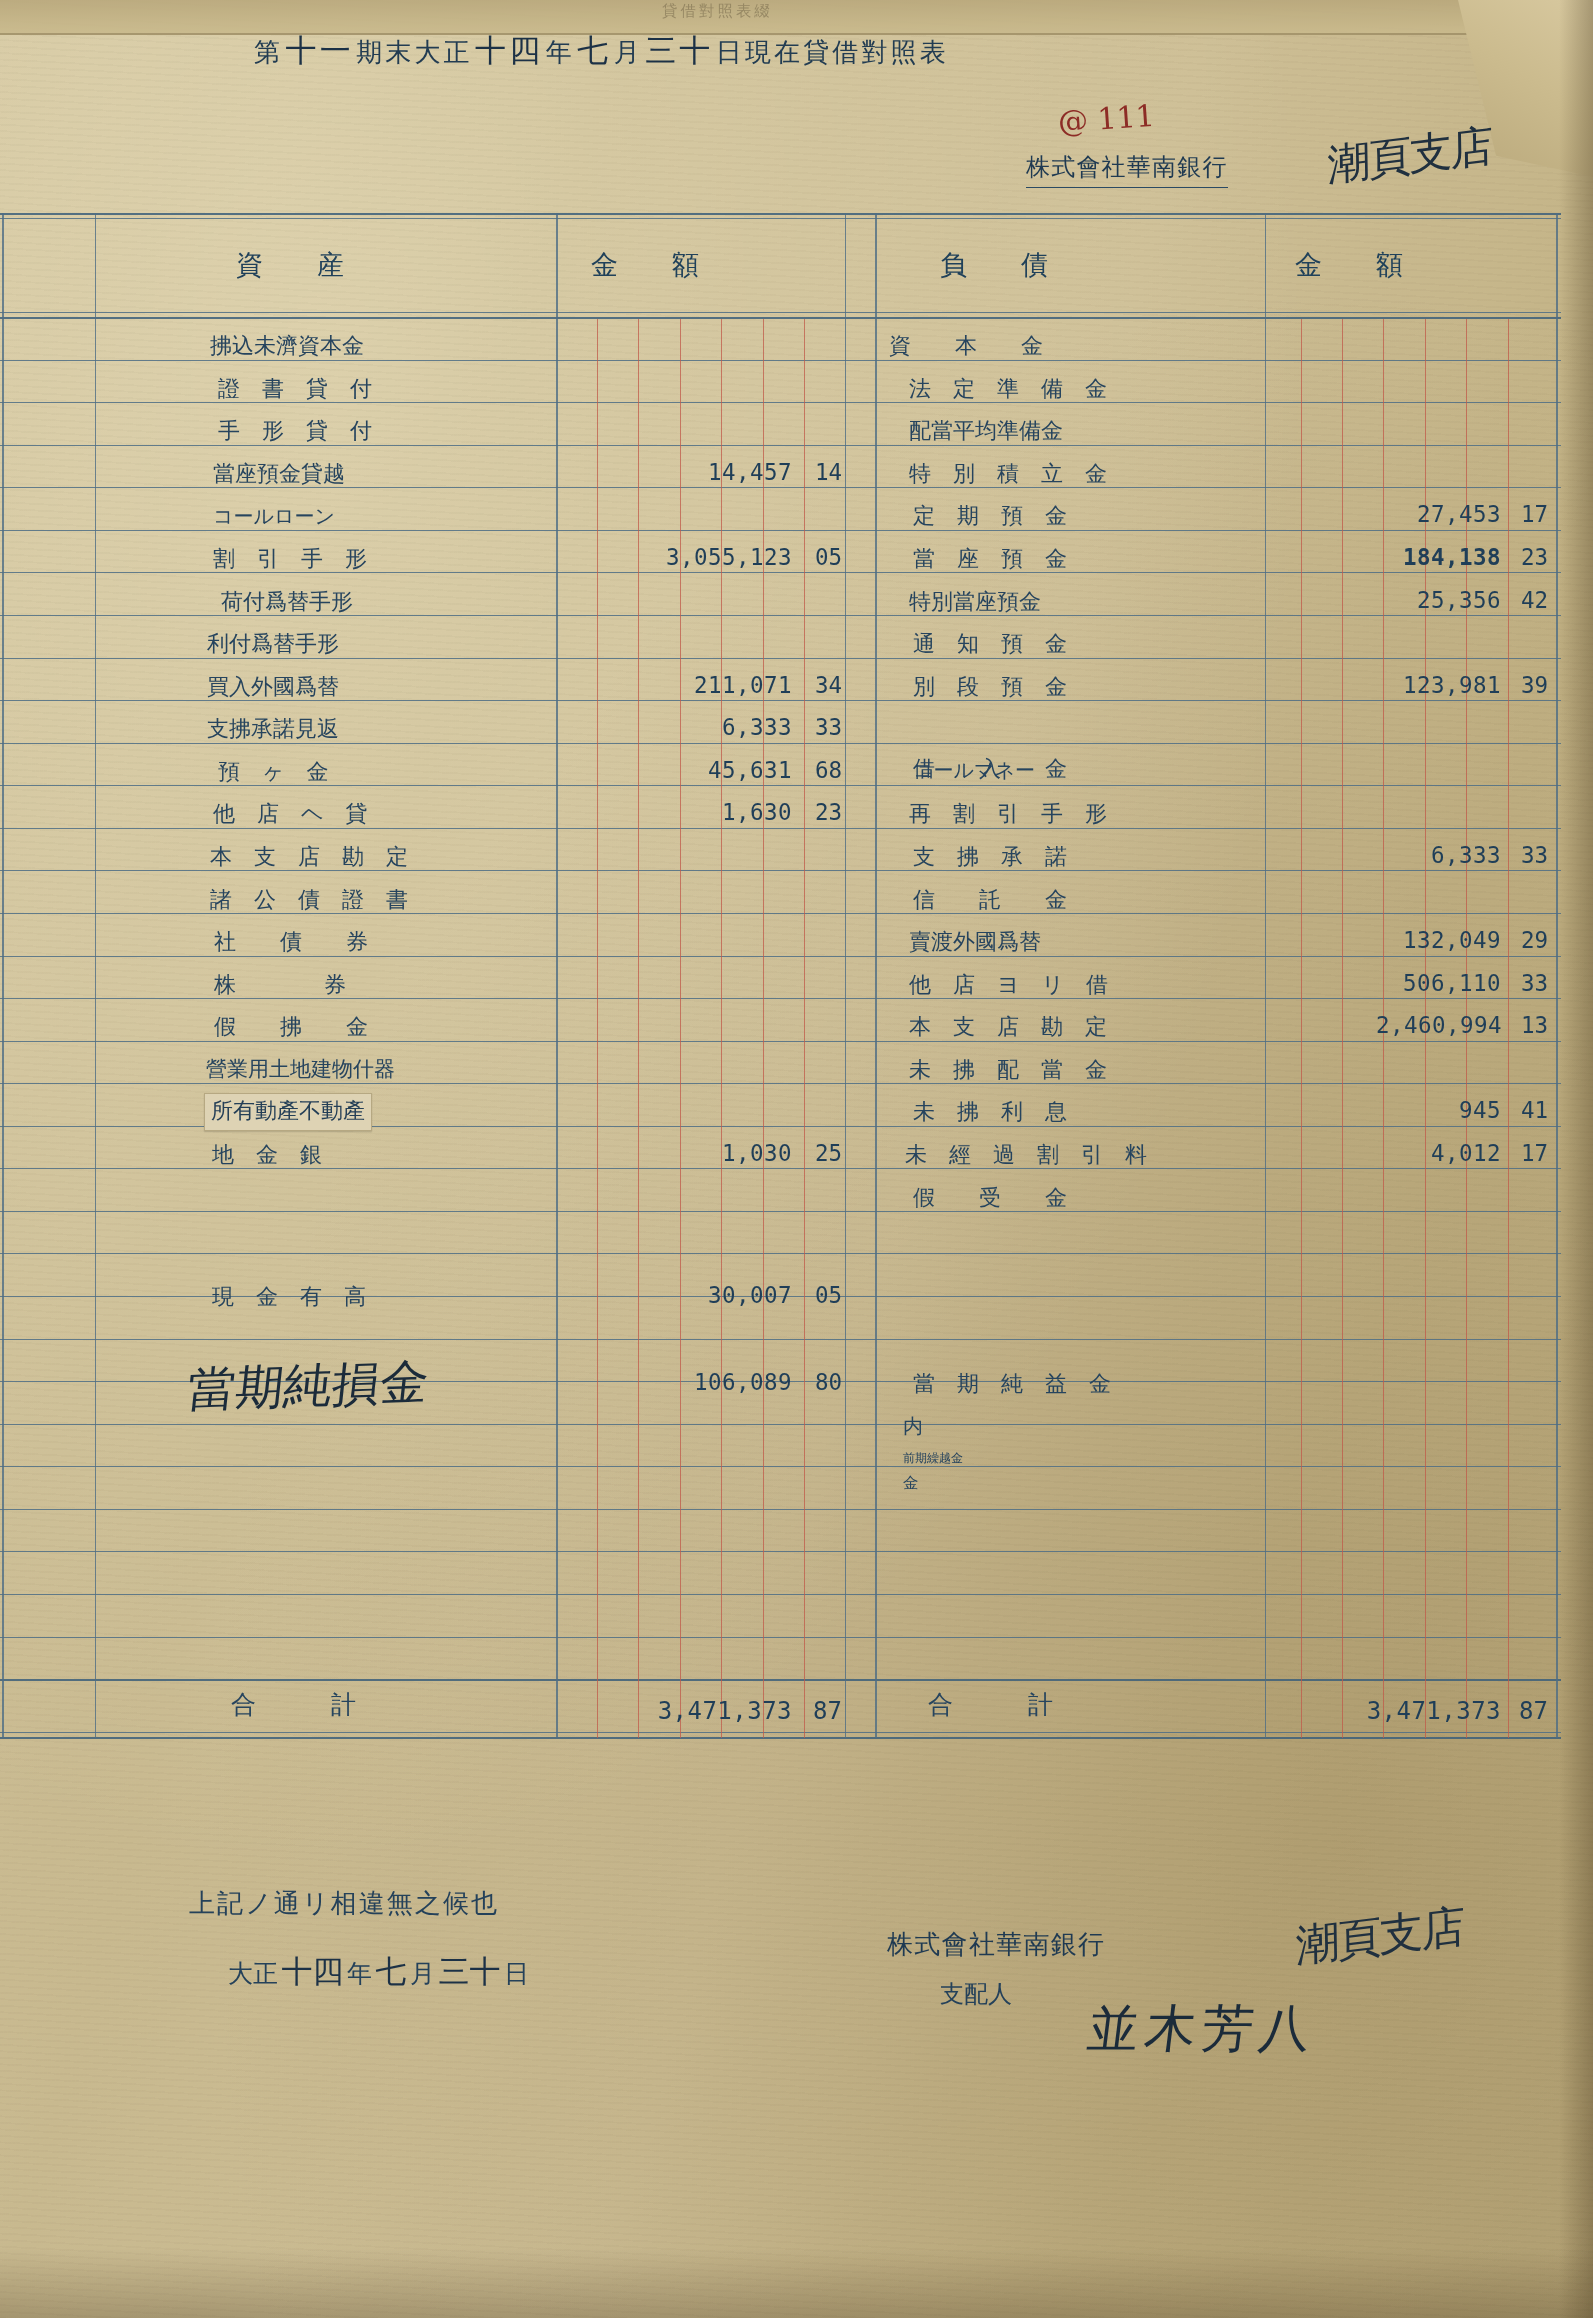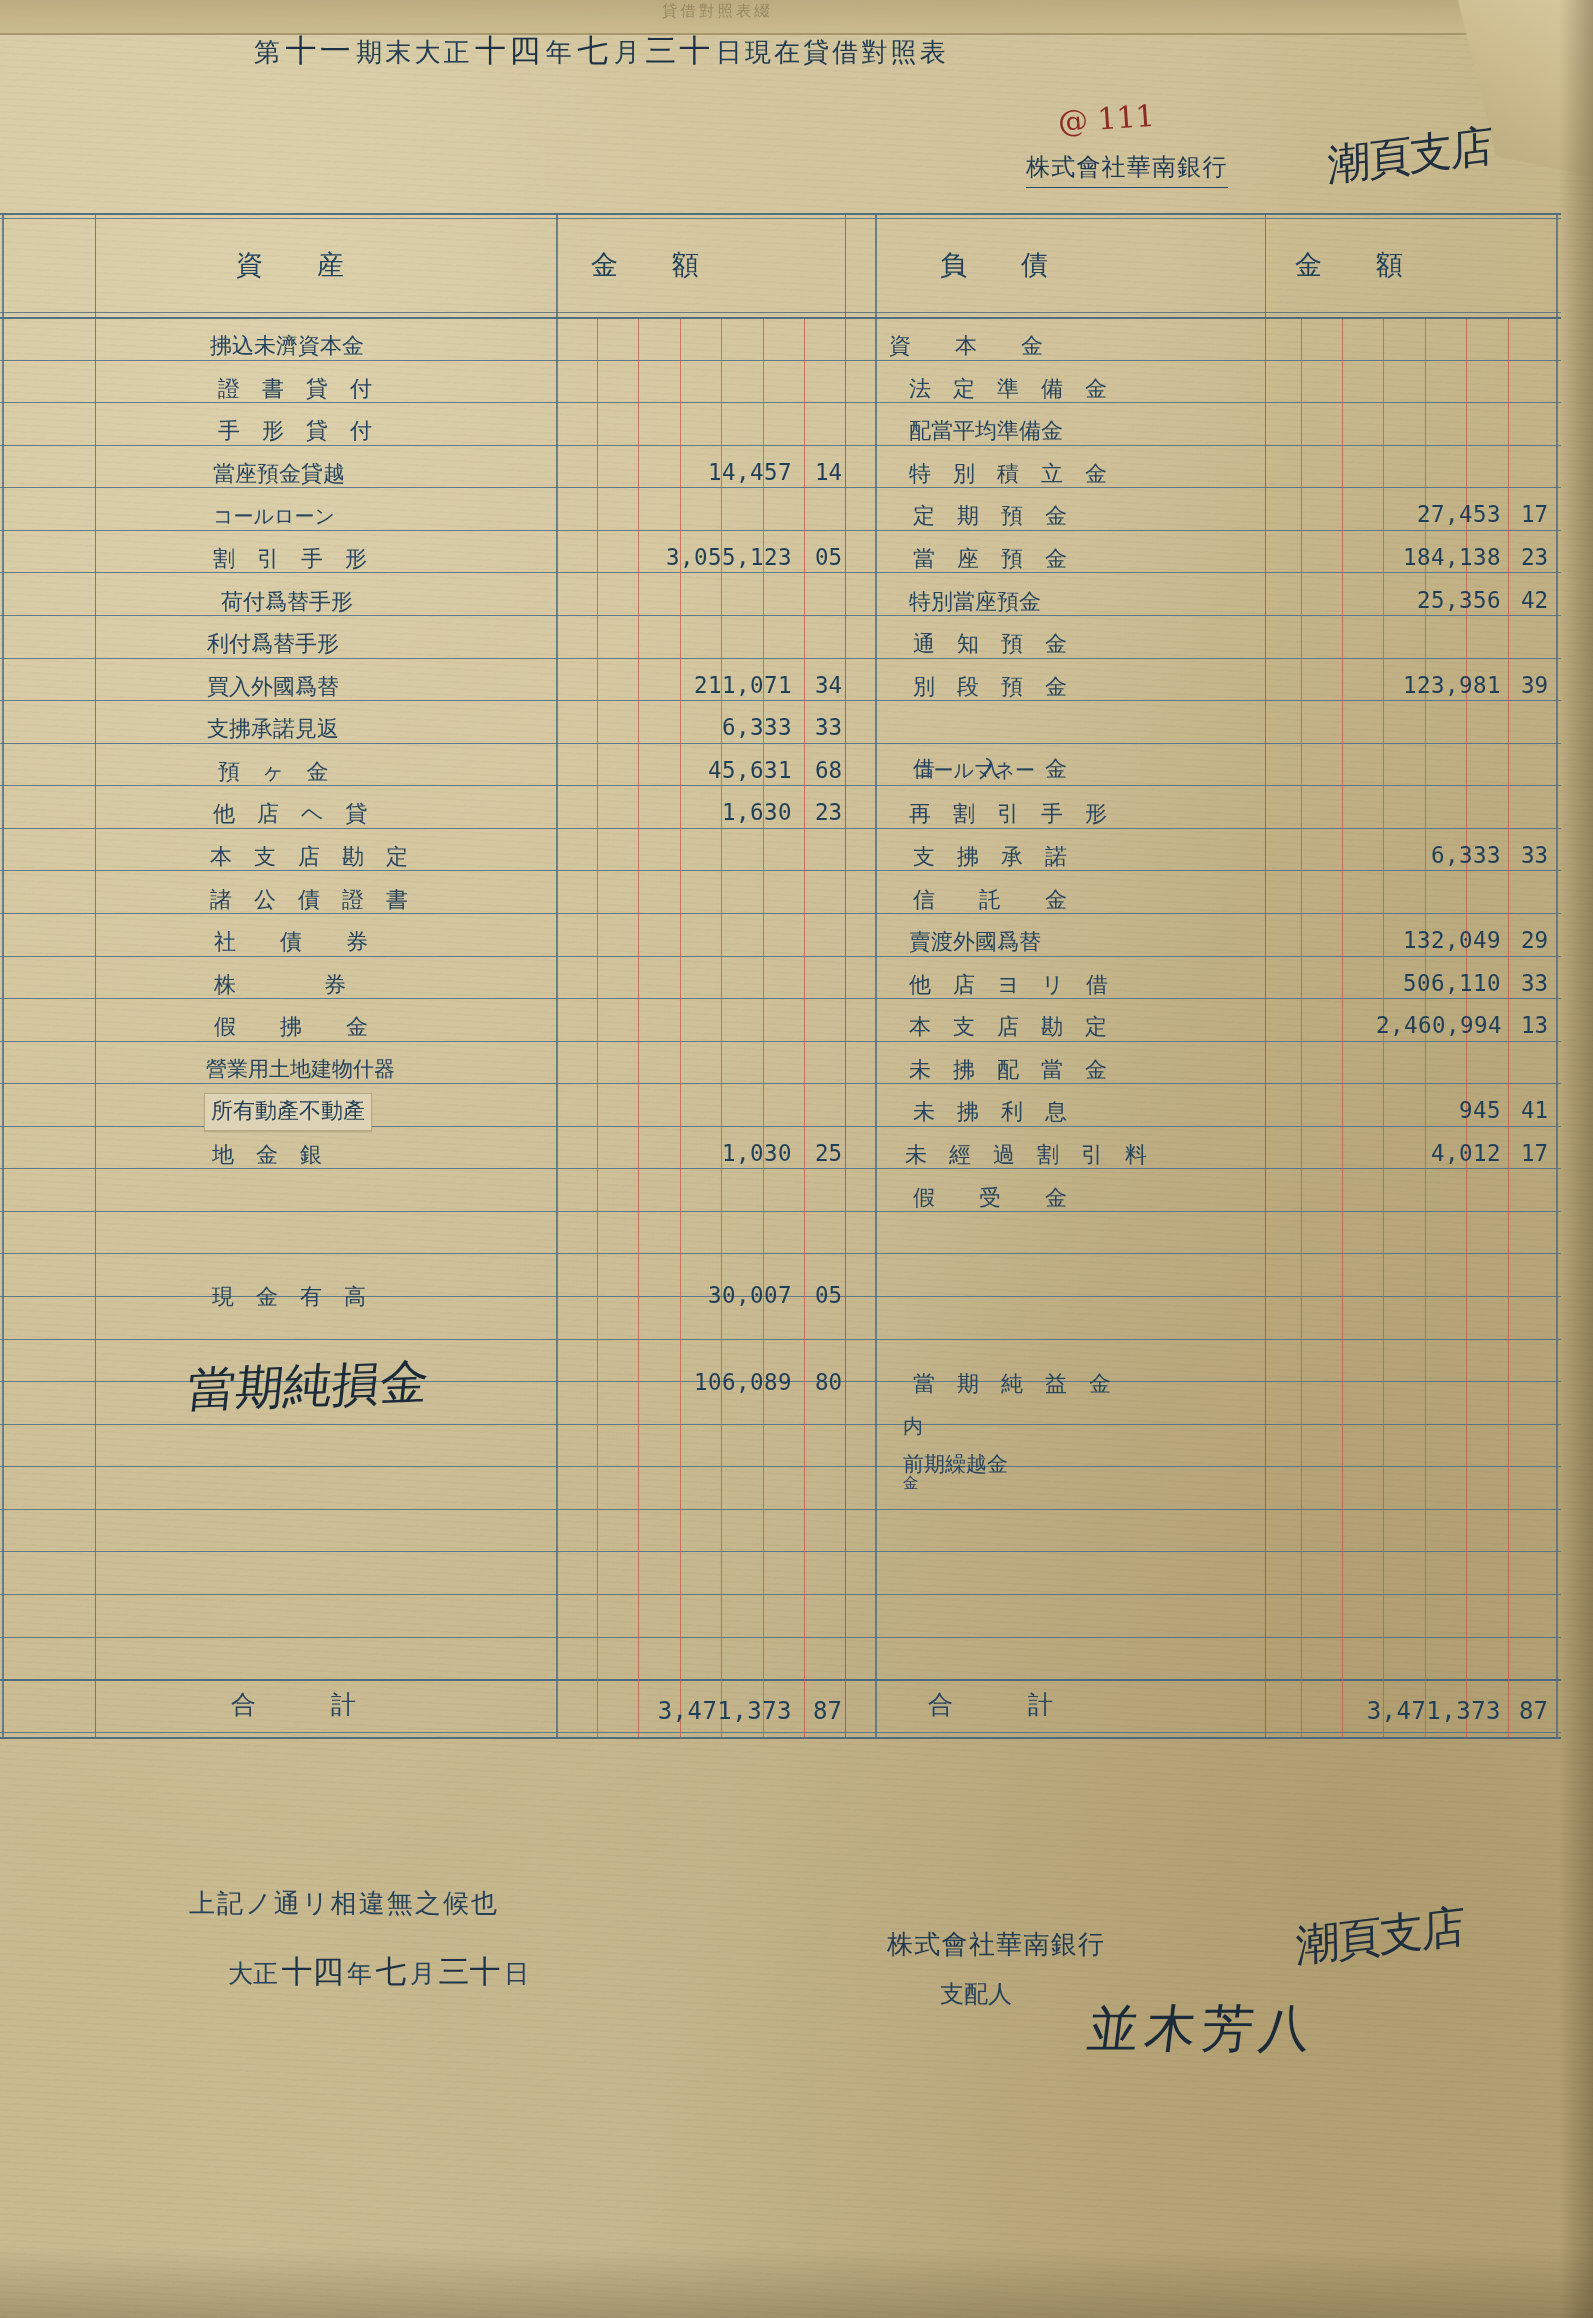--- a/index.html
+++ b/index.html
@@ -366,21 +366,21 @@
 
   <div class="item" style="left:909px;top:246px;">特　別　積　立　金</div>
   <div class="amt" style="left:1123px;top:246px;width:378px;"></div>
   <div class="sen" style="left:1513px;top:246px;width:35px;"></div>
 
   <div class="item" style="left:913px;top:288px;">定　期　預　金</div>
   <div class="amt" style="left:1123px;top:288px;width:378px;">27,453</div>
   <div class="sen" style="left:1513px;top:288px;width:35px;">17</div>
 
   <div class="item" style="left:913px;top:331px;">當　座　預　金</div>
-  <div class="amt" style="left:1123px;top:331px;width:378px;">184,138</div>
+  <div class="amt" style="left:1123px;top:331px;width:378px;font-weight:bold;">184,138</div>
   <div class="sen" style="left:1513px;top:331px;width:35px;">23</div>
 
   <div class="item" style="left:909px;top:374px;">特別當座預金</div>
   <div class="amt" style="left:1123px;top:374px;width:378px;">25,356</div>
   <div class="sen" style="left:1513px;top:374px;width:35px;">42</div>
 
   <div class="item" style="left:913px;top:416px;">通　知　預　金</div>
   <div class="amt" style="left:1123px;top:416px;width:378px;"></div>
   <div class="sen" style="left:1513px;top:416px;width:35px;"></div>
 
@@ -434,21 +434,21 @@
 
   <div class="item" style="left:913px;top:970px;">假　　受　　金</div>
   <div class="amt" style="left:1123px;top:970px;width:378px;"></div>
   <div class="sen" style="left:1513px;top:970px;width:35px;"></div>
 
   <div class="item" style="left:913px;top:1156px;">當　期　純　益　金</div>
   <div class="amt" style="left:1123px;top:1156px;width:378px;"></div>
   <div class="sen" style="left:1513px;top:1156px;width:35px;"></div>
 
   <div class="item" style="left:903px;top:1200px;font-size:20px;">内</div>
-  <div class="item" style="left:903px;top:1237px;font-size:21px;">前期繰越金</div>
+  <div class="item" style="left:903px;top:1237px;font-size:12px;">前期繰越金</div>
   <div class="item" style="left:903px;top:1260px;font-size:15.4px;">金</div>
 
   <div class="item" style="left:231px;top:1475px;font-size:25px;">合　　　計</div>
   <div class="amt" style="left:402px;top:1484px;width:390px;font-size:24px;">3,471,373</div>
   <div class="sen" style="left:807px;top:1484px;width:35px;font-size:24px;">87</div>
 
   <div class="item" style="left:928px;top:1475px;font-size:25px;">合　　　計</div>
   <div class="amt" style="left:1111px;top:1484px;width:390px;font-size:24px;">3,471,373</div>
   <div class="sen" style="left:1513px;top:1484px;width:35px;font-size:24px;">87</div>
 </div>

